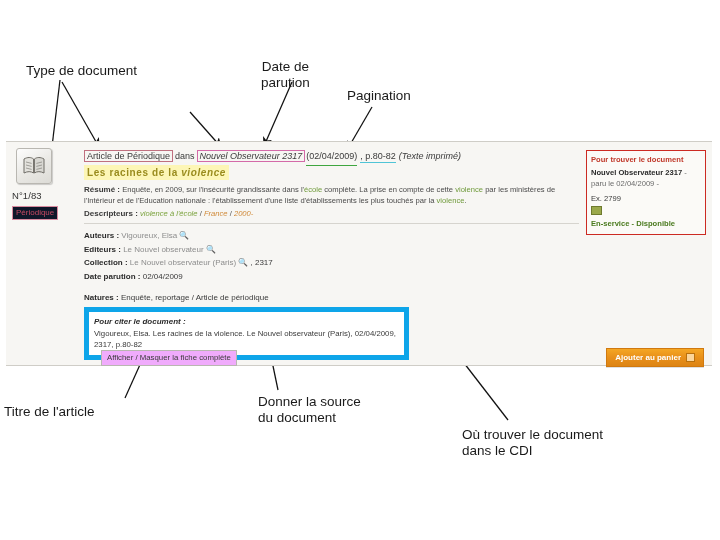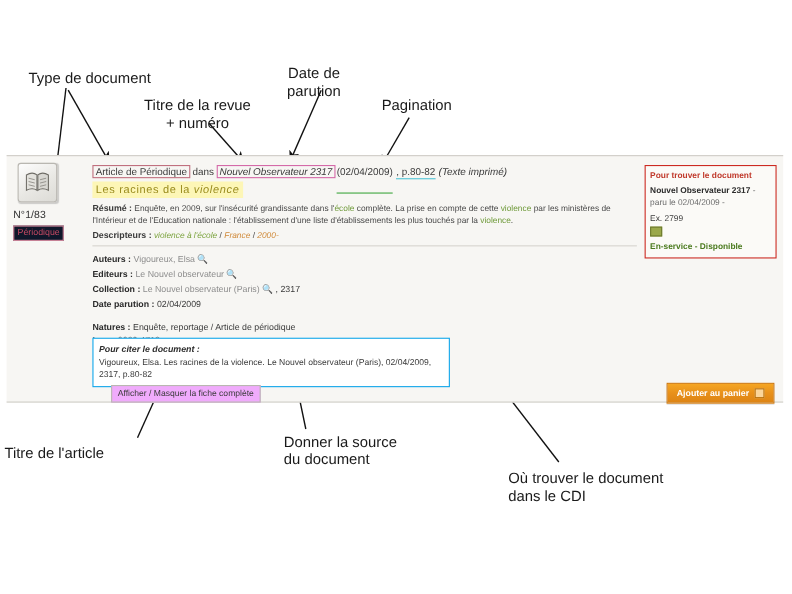--- a/index.html
+++ b/index.html
@@ -83,31 +83,31 @@
     padding:0 2px;
     color:#3a3a3a;
     background:transparent;
   }
   .box-magenta{
     border:1px solid #d46aa8;
     padding:0 2px;
     font-style:italic;
     color:#3a3a3a;
   }
-  .u-green{border-bottom:1.5px solid #3fa63f;padding-bottom:14px;}
+  .u-green{border-bottom:1.5px solid #3fa63f;padding-bottom:4px;}
   .u-cyan{border-bottom:1.5px solid #4fc4d6;padding-bottom:1px;}
   .ital{font-style:italic;}
 
   .title-hl{
     display:inline-block;
     margin-top:3px;
     background:#fdf6b6;
     color:#9a8c1e;
     font-size:10px;
-    font-weight:normal;
+    font-weight:bold;
     letter-spacing:.6px;
     padding:1px 3px;
     line-height:13px;
   }
   .title-hl i{font-style:italic;}
 
   .resume{
     margin-top:5px;
     font-size:7.6px;
     line-height:10.5px;
@@ -134,21 +134,21 @@
   .meta .valdark{color:#3a3a3a;}
   .mag{color:#8a8a55;font-size:8px;}
 
   .meta-block2{margin-top:9px;font-size:8px;line-height:11.5px;color:#3a3a3a;}
   .meta-block2 b{color:#2b2b2b;}
 
   
   .cite-box{
     position:absolute;left:78px;top:165px;
     width:325px;
-    border:1px solid #0ea5e9;
+    border:5px solid #0ea5e9;
     background:#ffffff;
     padding:4px 5px 5px 5px;
     box-sizing:border-box;
   }
   .cite-title{font-size:8px;font-style:italic;font-weight:bold;color:#2b2b2b;line-height:11px;}
   .cite-body{font-size:7.8px;color:#3a3a3a;line-height:11px;margin-top:1px;}
 
   
   .btn-toggle{
     position:absolute;left:95px;top:208px;
@@ -212,22 +212,20 @@
       <path d="M190,112 L221,147"></path>
       <path d="M292,82 L264,146"></path>
       <path d="M372,107 L347,150"></path>
       <path d="M125,398 L152,338"></path>
       <path d="M278,390 L268,342"></path>
       <path name="cdi" d="M508,420 L383,258"></path>
     </g>
   </svg>
 
   <div class="callout" id="cal-type">Type de document</div>
-  <div class="callout" id="cal-revue">Titre de la revue
-+ numéro</div>
   <div class="callout" id="cal-date">Date de
 parution</div>
   <div class="callout" id="cal-pagination">Pagination</div>
   <div class="callout" id="cal-titre-article">Titre de l'article</div>
   <div class="callout" id="cal-source">Donner la source
 du document</div>
   <div class="callout" id="cal-cdi">Où trouver le document
 dans le CDI</div>
 
   <div id="record">

